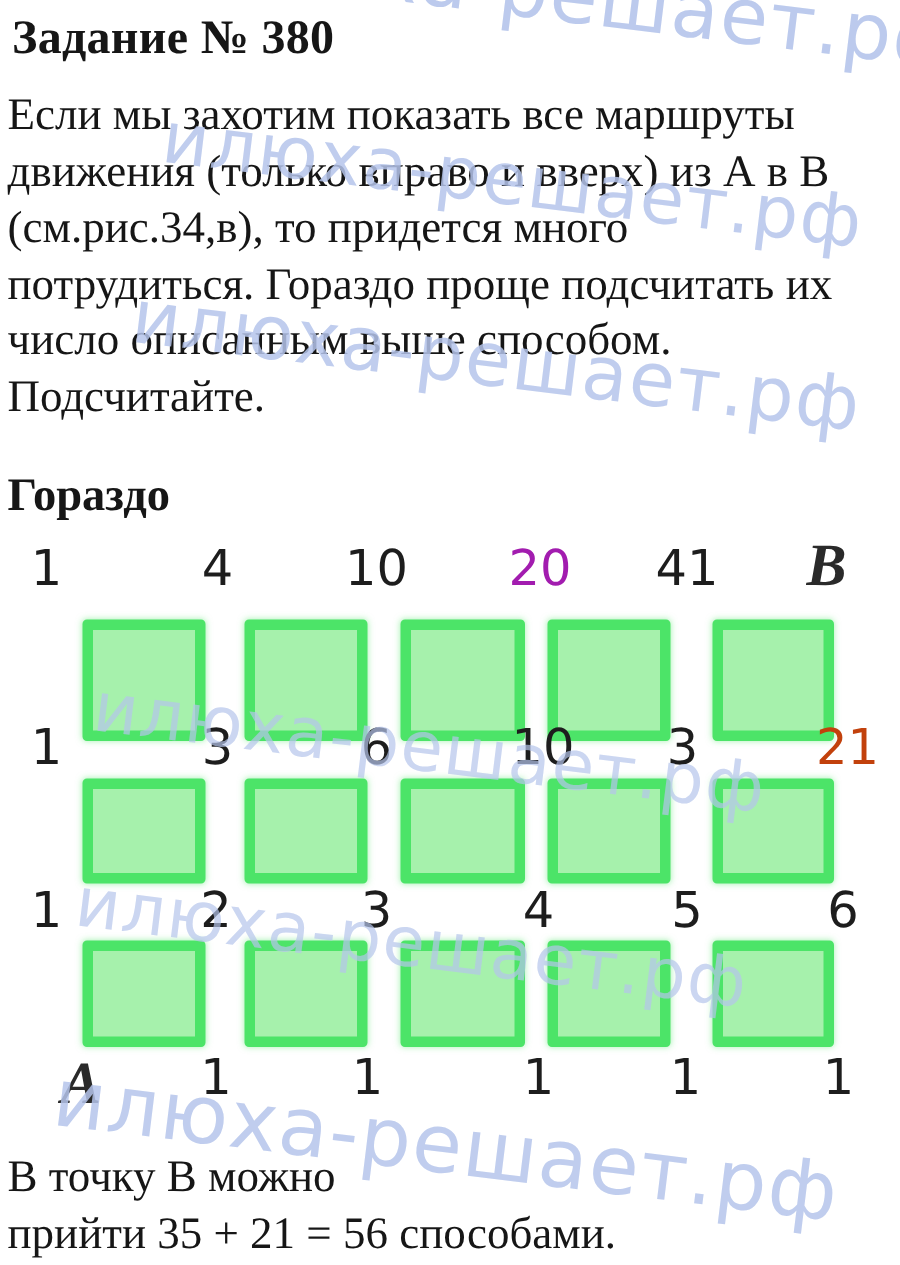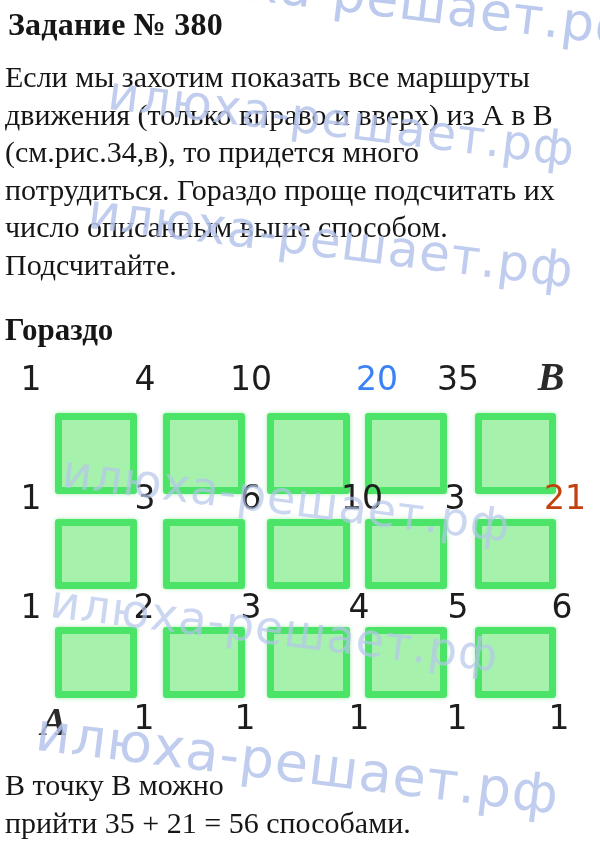--- a/index.html
+++ b/index.html
@@ -69,22 +69,22 @@
     <div class="sq" style="left: 365px; top: 159px; width: 82px; height: 70px; background: rgb(166, 241, 172); border: 7px solid rgb(76, 228, 104);"></div>
     <div class="sq" style="left: 475px; top: 159px; width: 81px; height: 70px; background: rgb(166, 241, 172); border: 7px solid rgb(76, 228, 104);"></div>
     <div class="sq" style="left: 55px; top: 267px; width: 82px; height: 71px; background: rgb(166, 241, 172); border: 7px solid rgb(76, 228, 104);"></div>
     <div class="sq" style="left: 163px; top: 267px; width: 82px; height: 71px; background: rgb(166, 241, 172); border: 7px solid rgb(76, 228, 104);"></div>
     <div class="sq" style="left: 267px; top: 267px; width: 83px; height: 71px; background: rgb(166, 241, 172); border: 7px solid rgb(76, 228, 104);"></div>
     <div class="sq" style="left: 365px; top: 267px; width: 82px; height: 71px; background: rgb(166, 241, 172); border: 7px solid rgb(76, 228, 104);"></div>
     <div class="sq" style="left: 475px; top: 267px; width: 81px; height: 71px; background: rgb(166, 241, 172); border: 7px solid rgb(76, 228, 104);"></div>
     <span class="num" style="left: 31px; top: 2px; color: rgb(29, 29, 29);">1</span>
     <span class="num" style="left: 145px; top: 2px; color: rgb(29, 29, 29);">4</span>
     <span class="num" style="left: 251px; top: 2px; color: rgb(29, 29, 29);">10</span>
-    <span class="num" style="left: 360px; top: 2px; color: #3b82f6; margin-left: 17px;">20</span>
-    <span class="num" style="left: 458px; top: 2px; color: rgb(29, 29, 29);">35</span>
+    <span class="num" style="left: 360px; top: 2px; color: #a21caf;">20</span>
+    <span class="num" style="left: 458px; top: 2px; color: rgb(29, 29, 29);">41</span>
     <span class="ep" style="left: 551px; top: -2px;">B</span>
     <span class="num" style="left: 31px; top: 121px; color: rgb(29, 29, 29);">1</span>
     <span class="num" style="left: 145px; top: 121px; color: rgb(29, 29, 29);">3</span>
     <span class="num" style="left: 251px; top: 121px; color: rgb(29, 29, 29);">6</span>
     <span class="num" style="left: 362px; top: 121px; color: rgb(29, 29, 29);">10</span>
     <span class="num" style="left: 455px; top: 121px; color: rgb(29, 29, 29);">3</span>
     <span class="num" style="left: 565px; top: 121px; color: #c2410c;">21</span>
     <span class="num" style="left: 31px; top: 230px; color: rgb(29, 29, 29);">1</span>
     <span class="num" style="left: 144px; top: 230px; color: rgb(29, 29, 29);">2</span>
     <span class="num" style="left: 251px; top: 230px; color: rgb(29, 29, 29);">3</span>

